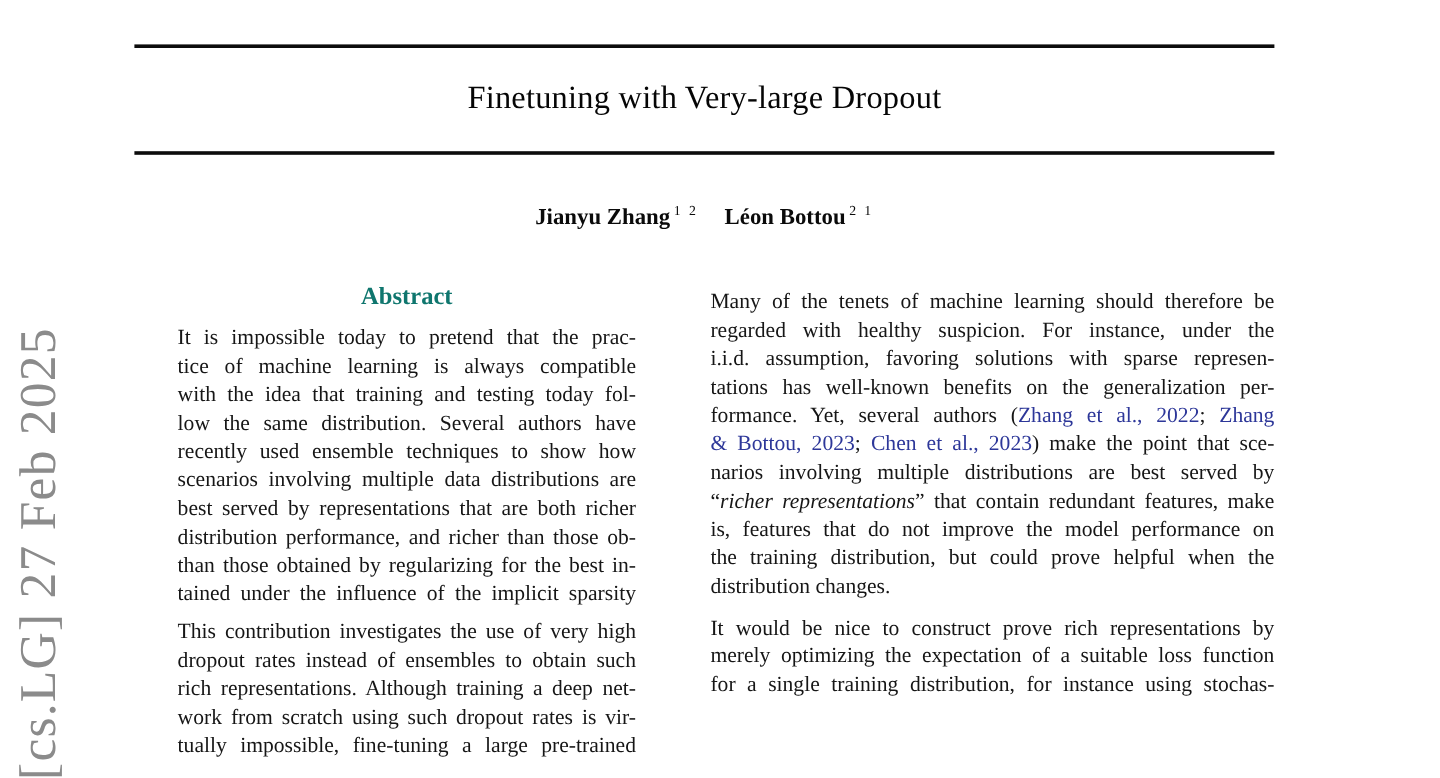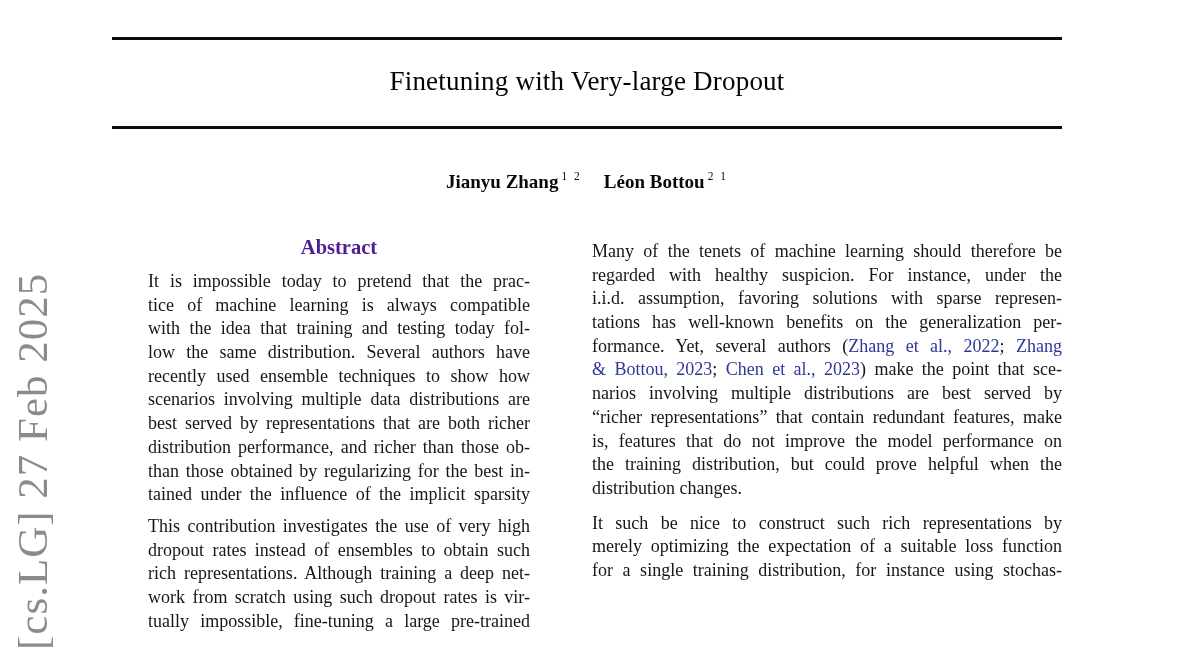--- a/index.html
+++ b/index.html
@@ -23,32 +23,32 @@
     font-size:19px;font-weight:bold;color:#0a0a0a;
   }
   .authors sup{
     font-weight:normal;font-size:11.5px;position:relative;top:-1px;
     margin-left:3px;letter-spacing:2px;vertical-align:super;line-height:0;
   }
   .col{position:absolute;}
   #abstract-col{left:148px;top:236px;width:382px;}
   #intro-col{left:592px;top:240px;width:470px;}
   .abs-heading{
-    text-align:center;font-size:20.5px;font-weight:bold;color:#4c1d95;
+    text-align:center;font-size:20.5px;font-weight:bold;color:#0f766e;
     margin-bottom:11px;
   }
   .para{margin-bottom:11px;}
   #abstract-col .para{margin-bottom:8px;}
   .line{
     font-size:18px;line-height:23.7px;height:23.7px;overflow:hidden;
     text-align:justify;text-align-last:justify;white-space:nowrap;
   }
   .line.flush{text-align:left;text-align-last:left;}
   .cite{color:var(--cite-color,#2d3799);}
-  .it{}
+  .it{font-style:italic;}
   .watermark{
     position:absolute;left:8px;top:650px;
     transform:rotate(-90deg);transform-origin:0 0;
     font-size:43px;color:var(--wm-color,#8b8b8b);
     white-space:nowrap;letter-spacing:1px;
   }
 </style>
 </head>
 <body style="--cite-color: #2d3799; --wm-color: #8b8b8b; background: rgb(255, 255, 255); color: rgb(22, 22, 22);">
 
@@ -99,18 +99,18 @@
         <div class="line"><span>tations has well-known benefits on the generalization per-</span></div>
         <div class="line"><span>formance. Yet, several authors (</span><span class="cite">Zhang et al., 2022</span><span>; </span><span class="cite">Zhang</span></div>
         <div class="line"><span class="cite">&amp; Bottou, 2023</span><span>; </span><span class="cite">Chen et al., 2023</span><span>) make the point that sce-</span></div>
         <div class="line"><span>narios involving multiple distributions are best served by</span></div>
         <div class="line"><span>“</span><span class="it">richer representations</span><span>” that contain redundant features, make</span></div>
         <div class="line"><span>is, features that do not improve the model performance on</span></div>
         <div class="line"><span>the training distribution, but could prove helpful when the</span></div>
         <div class="line flush"><span>distribution changes.</span></div>
       </div>
       <div class="para">
-        <div class="line"><span>It such be nice to construct such rich representations by</span></div>
+        <div class="line"><span>It would be nice to construct prove rich representations by</span></div>
         <div class="line"><span>merely optimizing the expectation of a suitable loss function</span></div>
         <div class="line"><span>for a single training distribution, for instance using stochas-</span></div>
       </div>
     </div>
 </div>
 
 </body></html>

